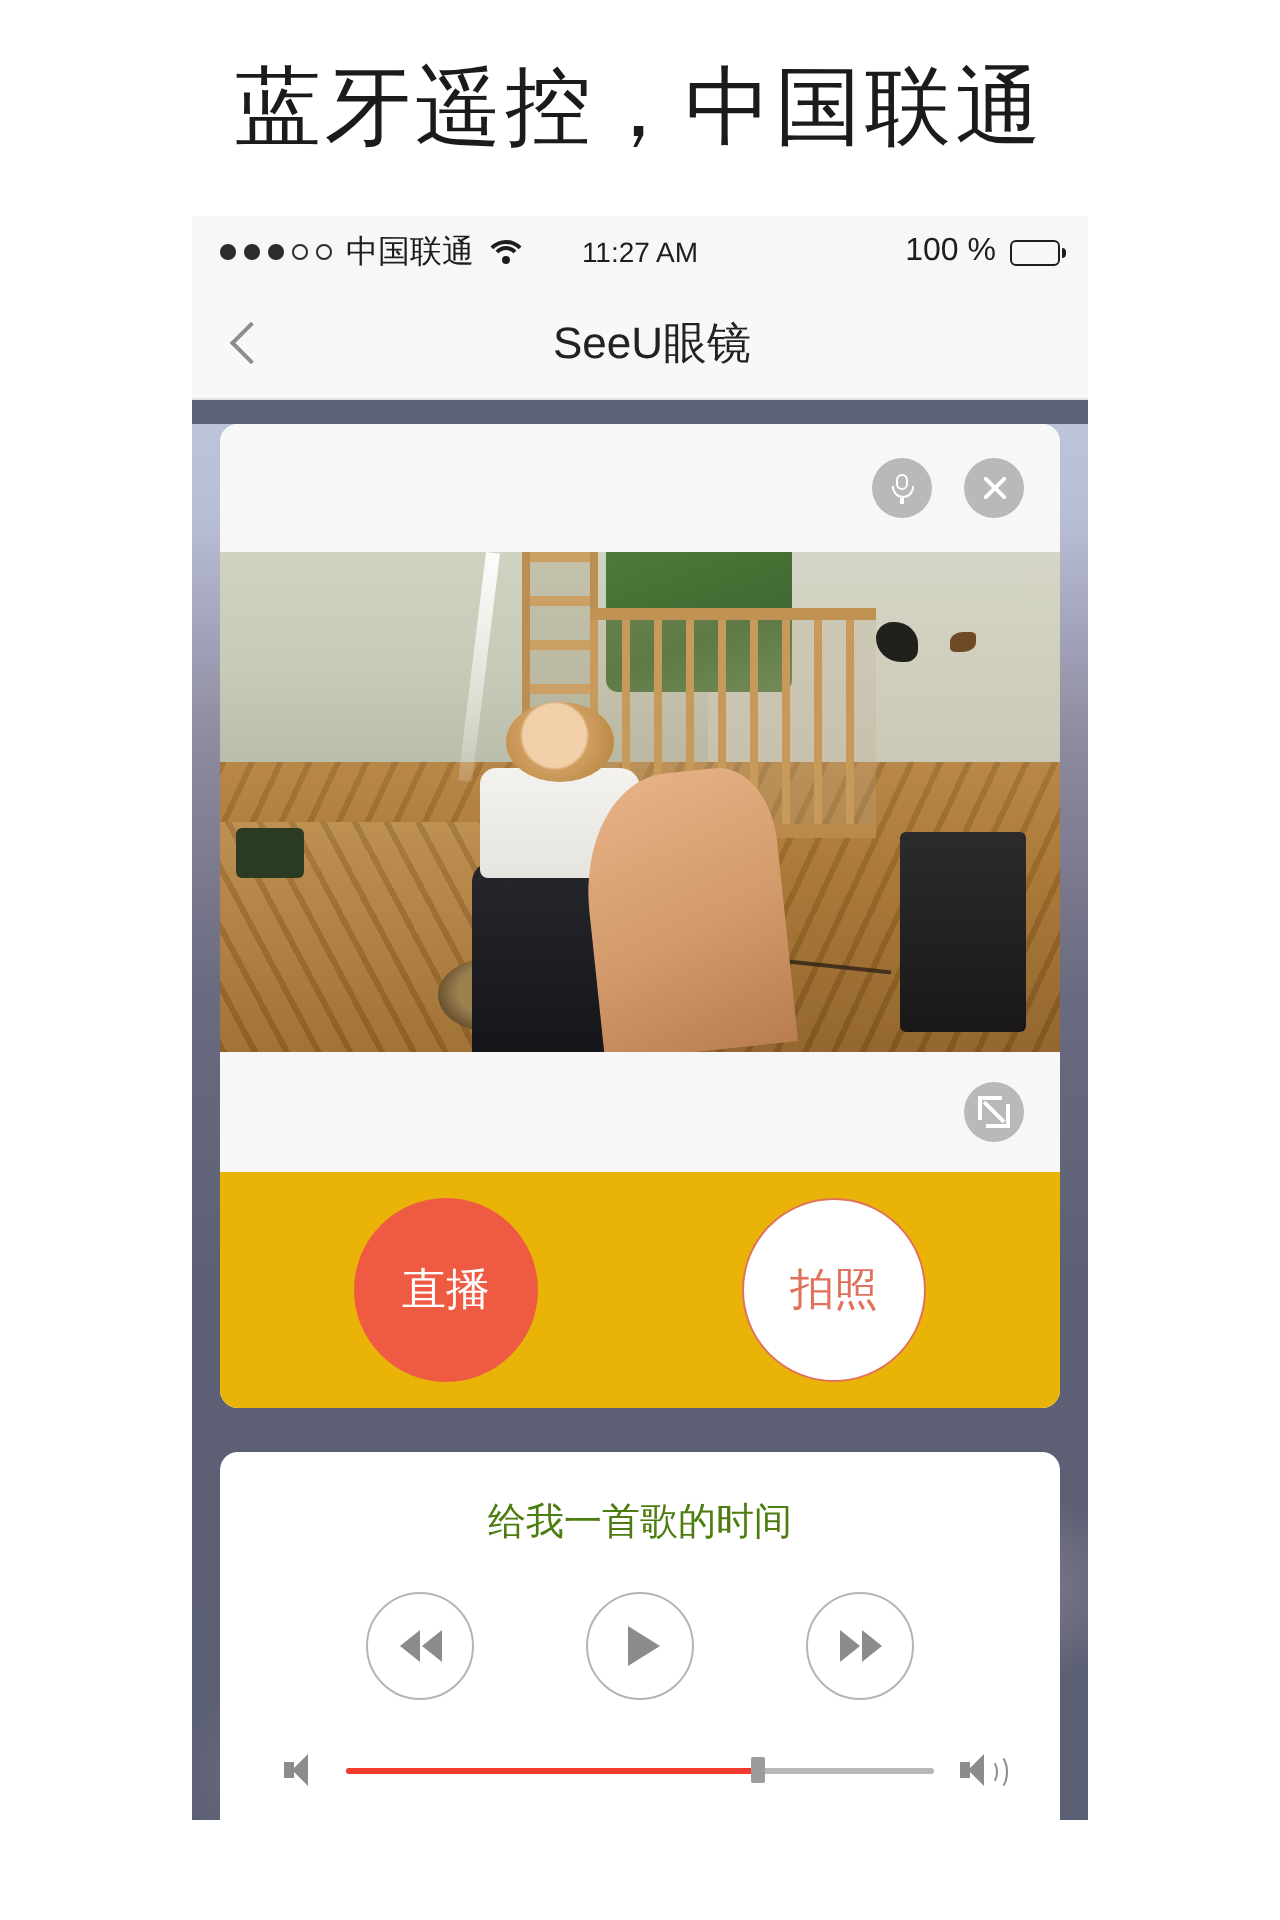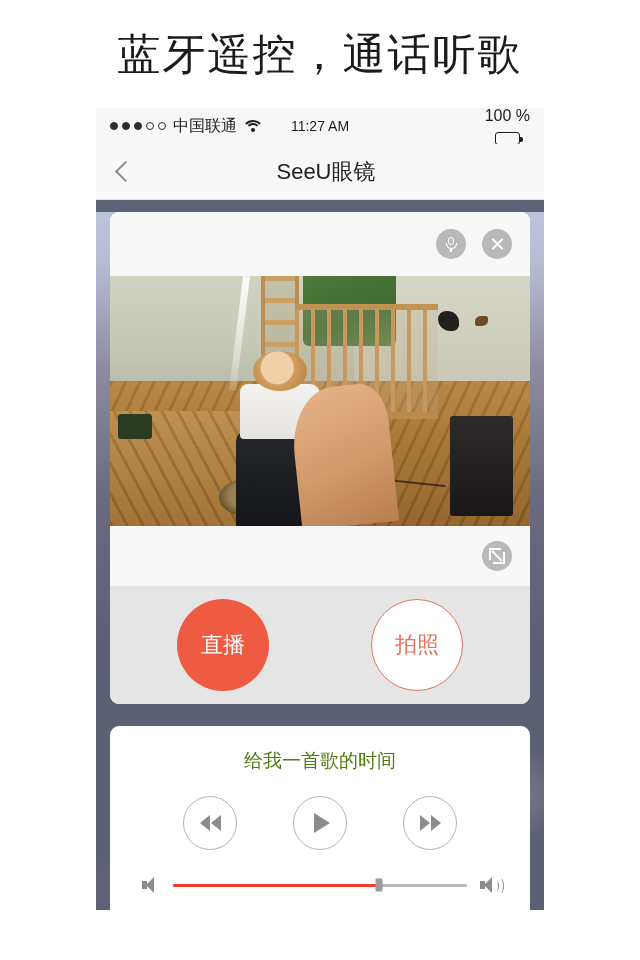--- a/index.html
+++ b/index.html
@@ -83,21 +83,21 @@
   .sb-time {
     position: absolute;
     left: 0; right: 0;
     text-align: center;
     font-size: 14px;
     color: #1d1d1d;
   }
   .sb-right {
     margin-left: auto;
     display: flex; align-items: center; gap: 7px;
-    font-size: 16px; color: #1d1d1d; flex-direction: column;
+    font-size: 16px; color: #1d1d1d;
   }
   .battery {
     width: 25px; height: 13px;
     border: 1.5px solid #1d1d1d;
     border-radius: 3px;
     position: relative;
     box-sizing: border-box;
     padding: 1.5px;
   }
   .battery::after {
@@ -334,21 +334,21 @@
     background:#fff; transform: rotate(45deg); transform-origin: center;
   }
 
   .actions {
     height: 118px;
     display: flex;
     align-items: center;
     justify-content: space-around;
     padding: 0 16px;
     box-sizing: border-box;
-    background: #e5e5e5;
+    background: #eab308;
   }
   .action-btn {
     width: 92px; height: 92px;
     border-radius: 50%;
     display: flex; align-items: center; justify-content: center;
     font-size: 22px;
     box-sizing: border-box;
   }
   .action-btn.primary {
     background: #ef5b42;
@@ -468,21 +468,21 @@
     left: 0;
     top: 910px;
     width: 640px;
     height: 50px;
     background: #fff;
   }
 </style>
 </head>
 <body>
 
-<div class="headline">蓝牙遥控，通话听歌</div>
+<div class="headline">蓝牙遥控，中国联通</div>
 
 <div class="phone">
 
   <div class="statusbar">
     <div class="sb-left">
       <div class="dots">
         <span class="dot filled"></span>
         <span class="dot filled"></span>
         <span class="dot filled"></span>
         <span class="dot"></span>

